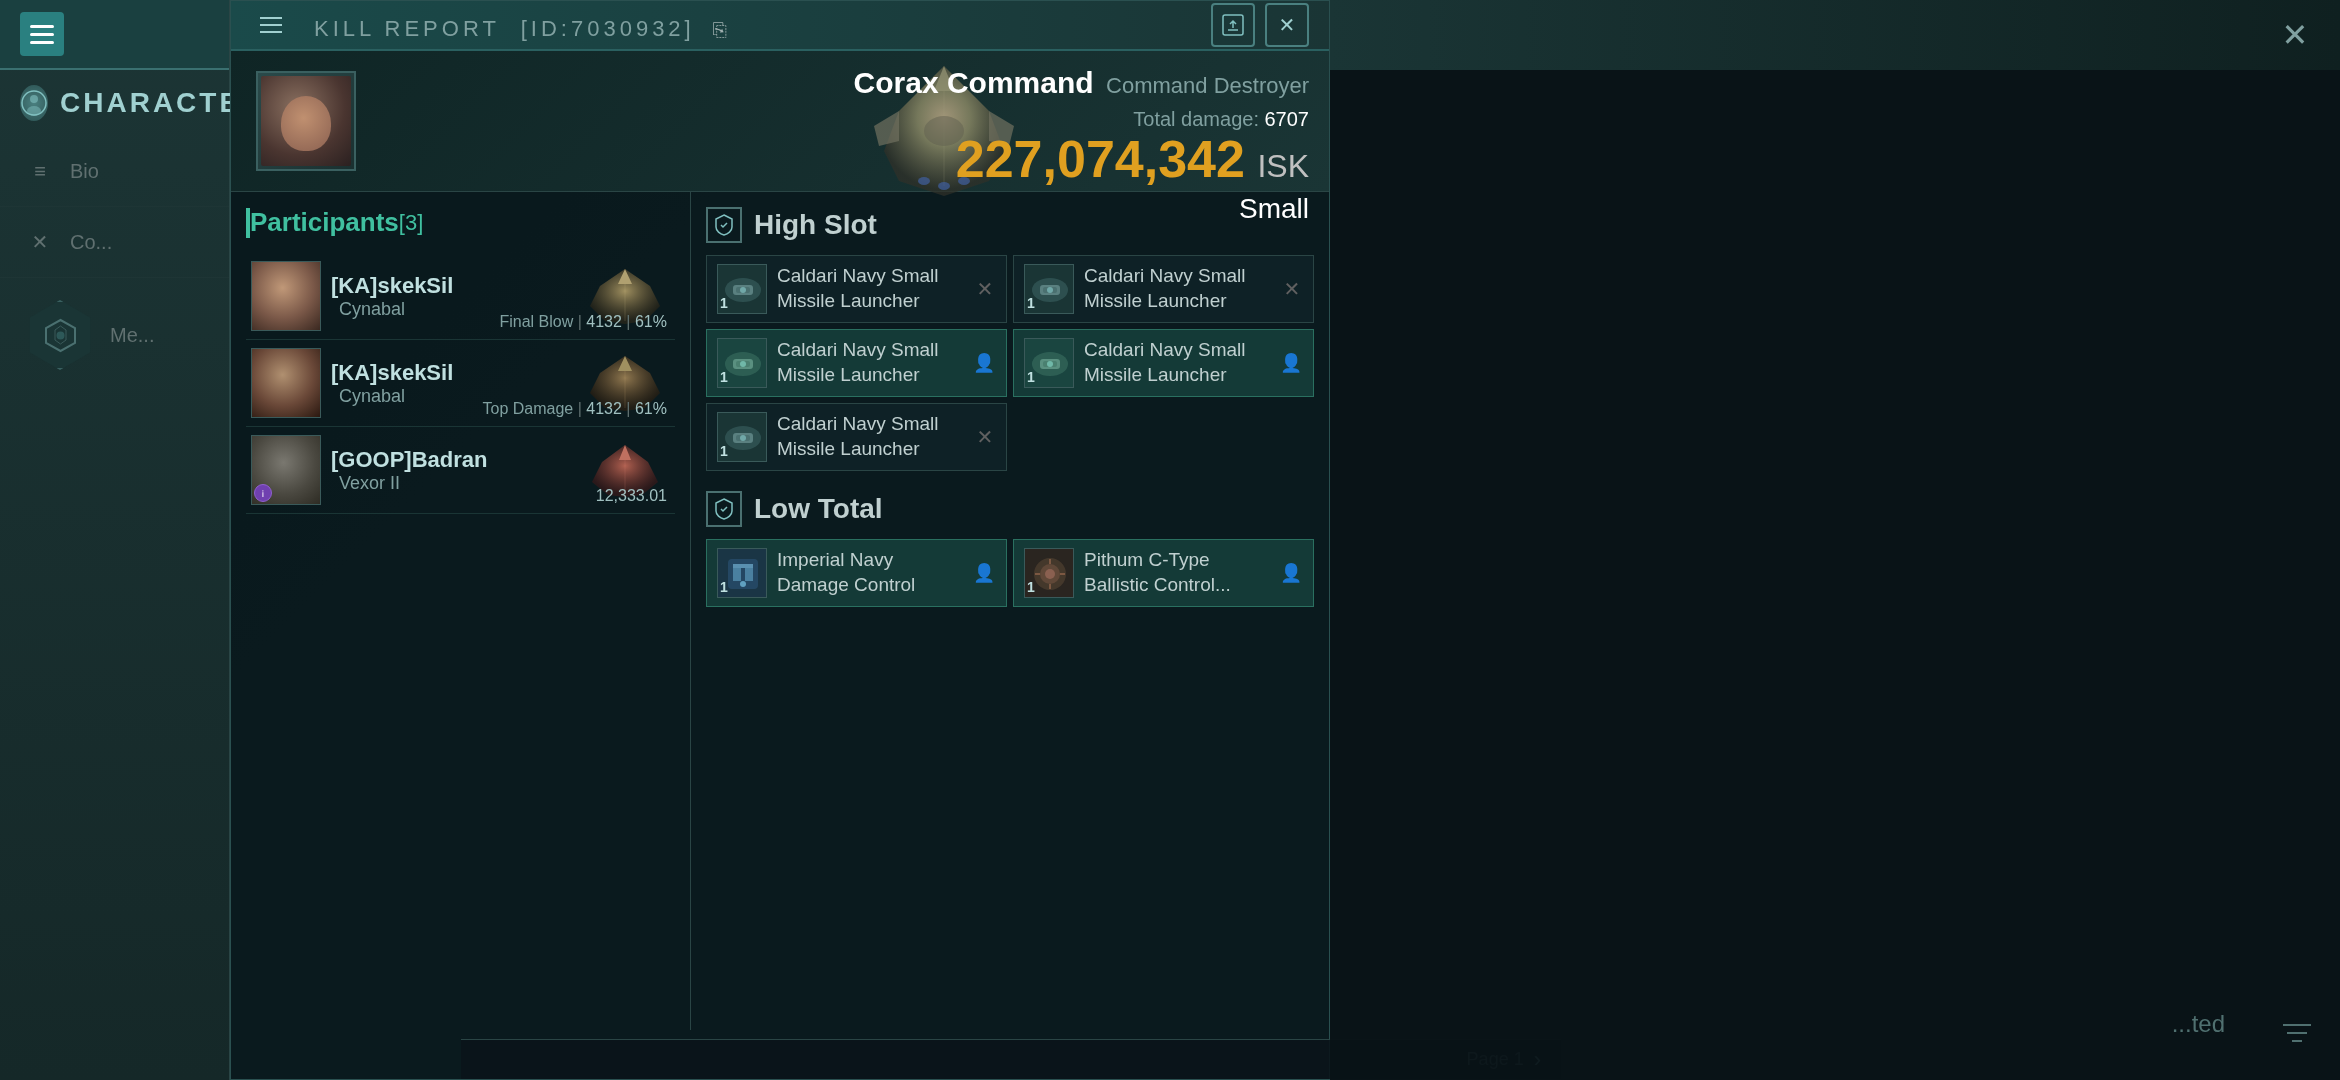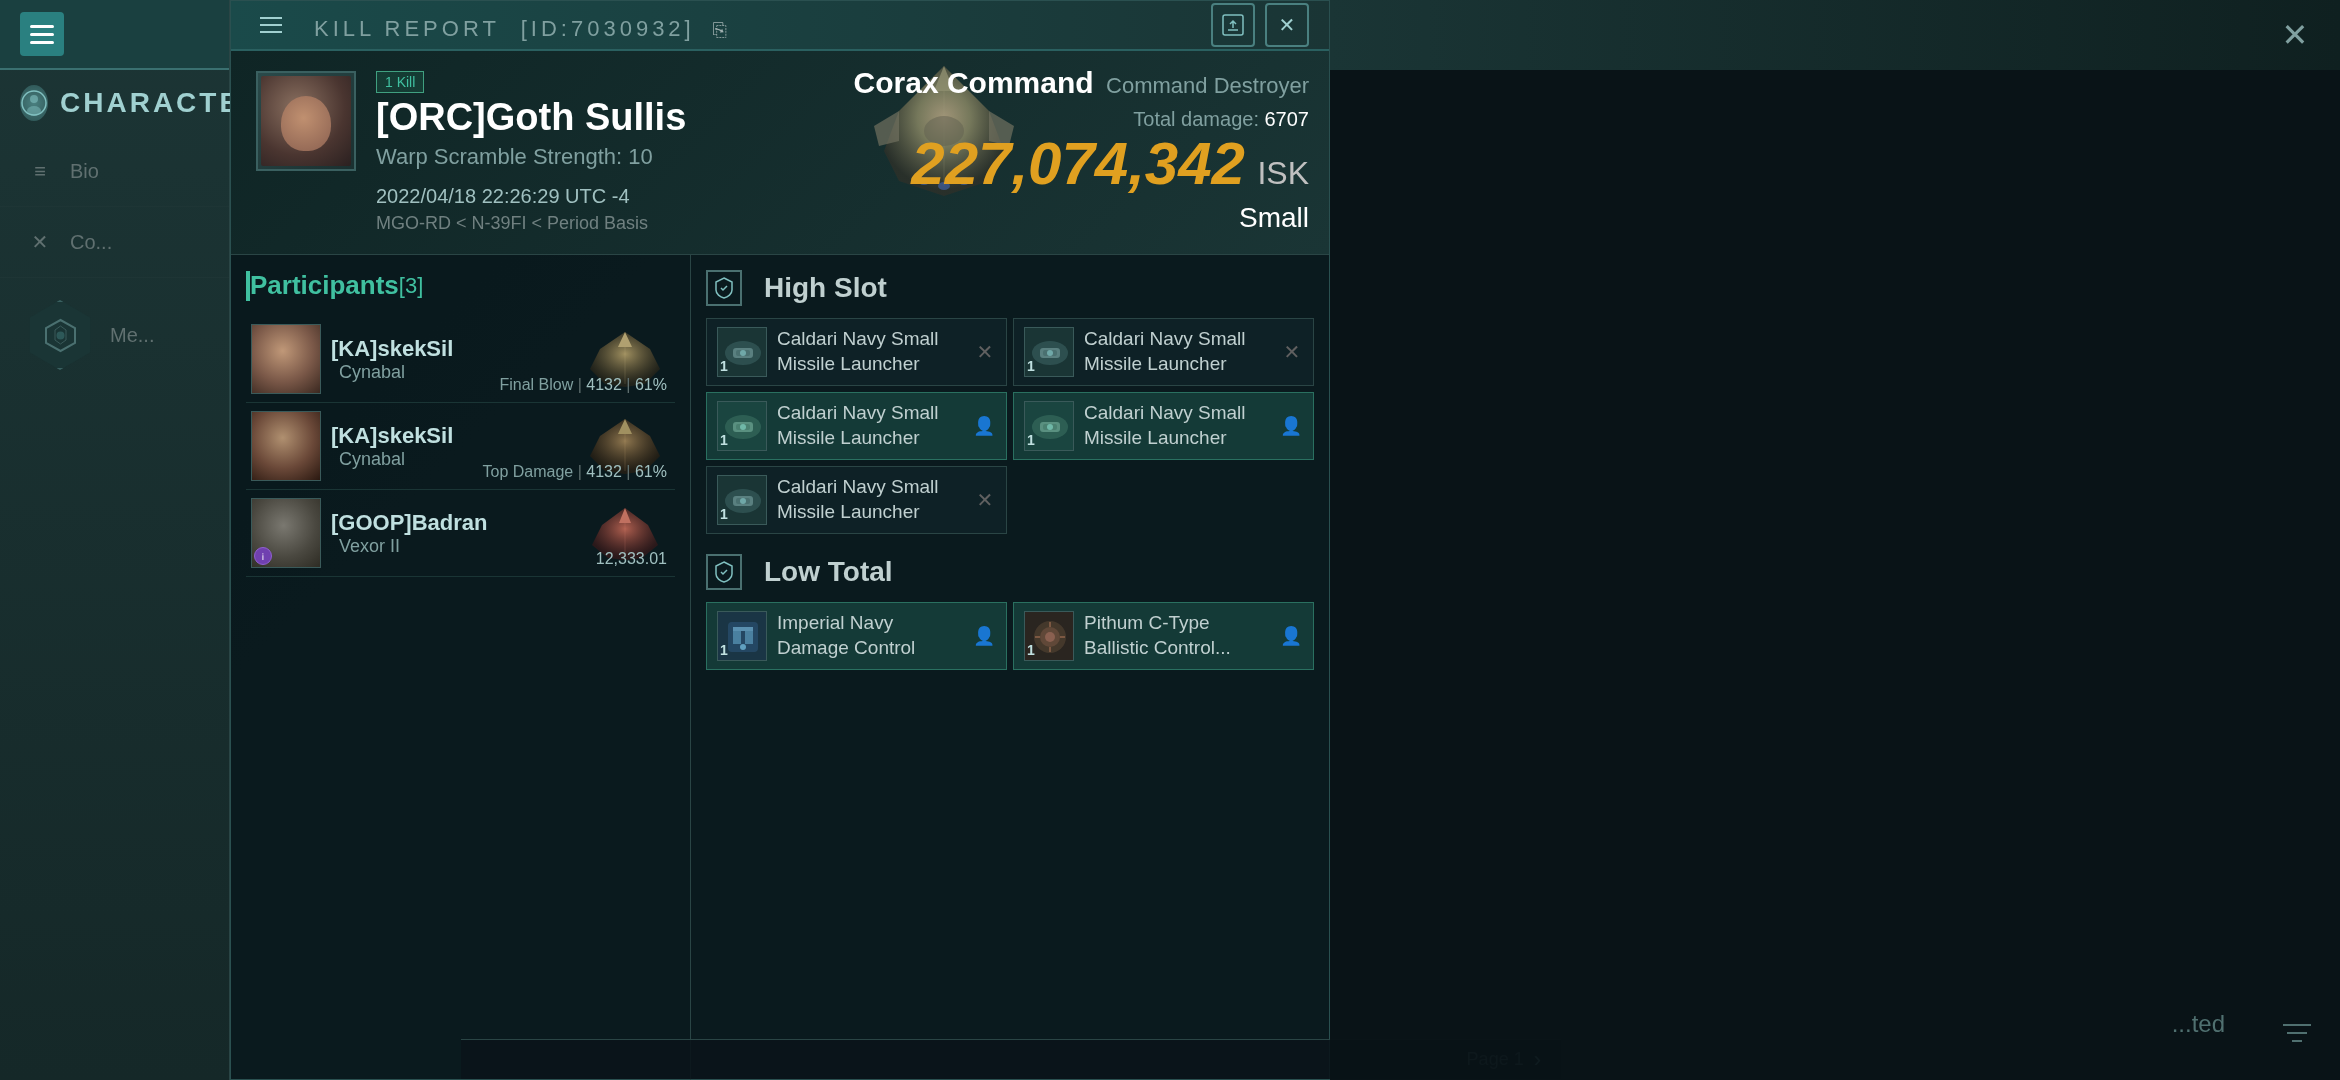--- a/index.html
+++ b/index.html
@@ -297,25 +297,24 @@
       font-size: 20px;
       margin-top: 8px;
     }
 
     .total-damage-value {
       color: white;
       font-size: 20px;
     }
 
     .isk-value {
-      font-size: 60px;
+      font-size: 52px;
       font-weight: bold;
       color: #e0a020;
       line-height: 1.1;
-      font-style: italic;
     }
 
     .isk-label {
       color: #c0c0c0;
       font-size: 32px;
       margin-left: 8px;
     }
 
     .kill-badge {
       color: white;
@@ -420,21 +419,21 @@
       overflow-y: auto;
     }
 
     .slot-section {
       margin-bottom: 20px;
     }
 
     .slot-header {
       display: flex;
       align-items: center;
-      gap: 22px;
+      gap: 12px;
       margin-bottom: 12px;
     }
 
     .slot-icon {
       width: 36px;
       height: 36px;
       border: 2px solid #4a7070;
       display: flex;
       align-items: center;
       justify-content: center;
@@ -629,27 +628,20 @@
       <button class="panel-btn">
         <span>✕</span>
       </button>
     </div>
   </div>
 
   <div class="kill-info">
     <div class="pilot-avatar">
       <div class="pilot-avatar-inner"></div>
     </div>
-    <div class="pilot-info">
-      <div class="pilot-tag">1 Kill</div>
-      <div class="pilot-name">[ORC]Goth Sullis</div>
-      <div class="pilot-warp">Warp Scramble Strength: 10</div>
-      <div class="kill-timestamp">2022/04/18 22:26:29 UTC -4</div>
-      <div class="kill-location">MGO-RD &lt; N-39FI &lt; Period Basis</div>
-    </div>
 
     <div style="position:absolute; right:270px; top:0; width:230px; height:170px; display:flex; align-items:center; justify-content:center;">
       <svg width="220" height="160" viewBox="0 0 220 160">
 
         <defs>
           <radialGradient id="shipGrad" cx="50%" cy="40%" r="55%">
             <stop offset="0%" style="stop-color:#b0a080;stop-opacity:1"></stop>
             <stop offset="40%" style="stop-color:#808060;stop-opacity:1"></stop>
             <stop offset="100%" style="stop-color:#303028;stop-opacity:0.8"></stop>
           </radialGradient>

